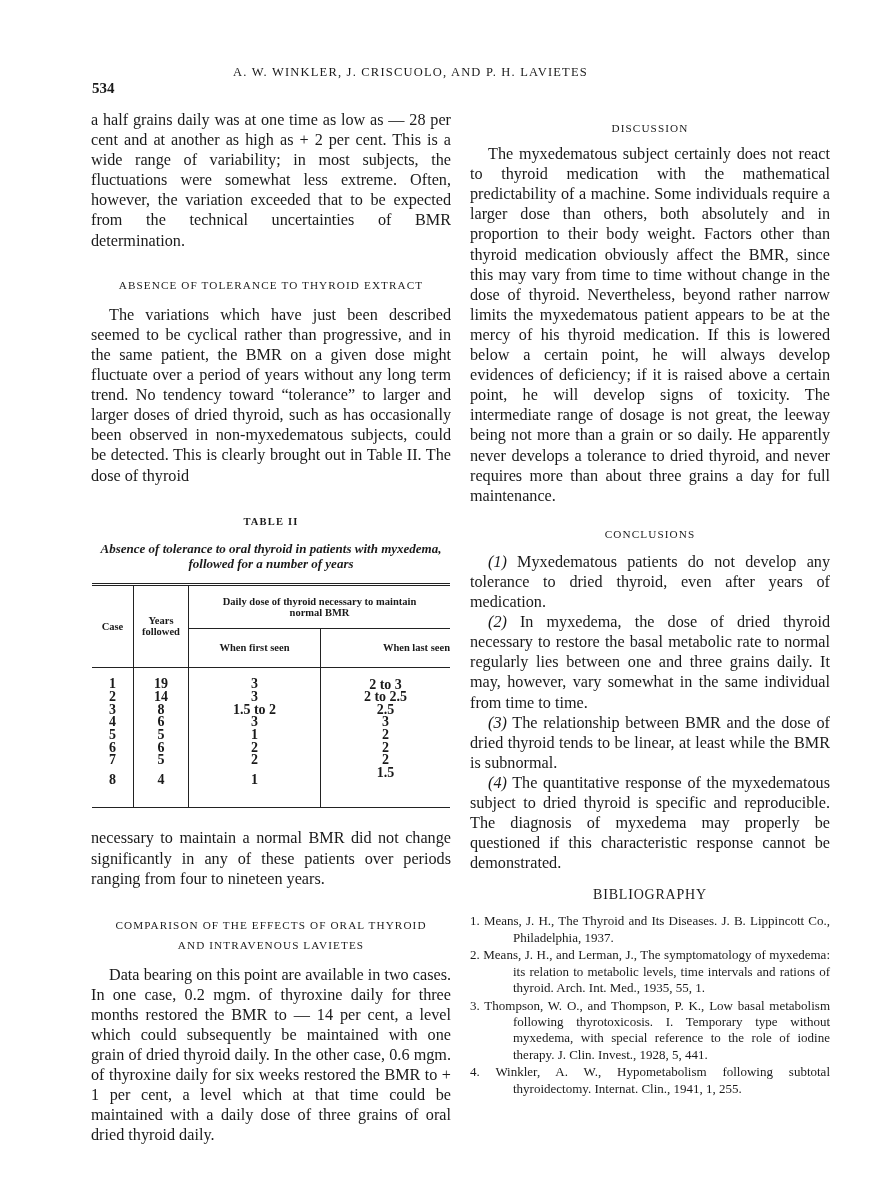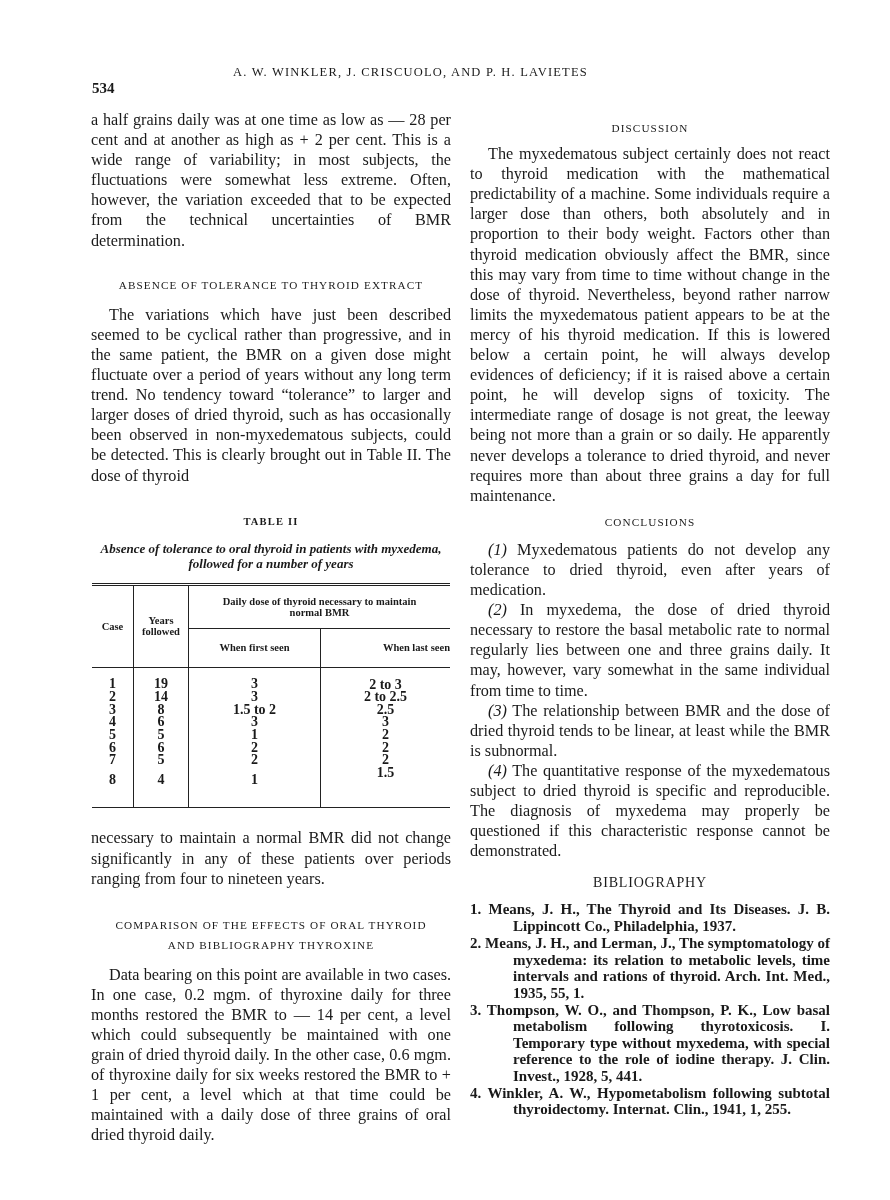--- a/index.html
+++ b/index.html
@@ -20,21 +20,21 @@
                    line-height: 15px; margin-top: 9px; }
   table.data { width: 358px; border-collapse: collapse; margin-top: 12px; margin-left: 1px;
                font-family: "Liberation Serif", serif; border-top: 3px double #222; border-bottom: 1.5px solid #222; }
   table.data th { font-weight: bold; font-size: 10.5px; line-height: 11px; padding: 0; }
   table.data td { font-size: 14px; line-height: 12.6px; text-align: center; padding: 0; font-weight: bold; }
   .v1 { border-right: 1.5px solid #222; }
   .v2 { border-right: 1.5px solid #222; }
   .v3 { border-right: 1.5px solid #222; }
   tr.hdr-bottom th { border-bottom: 1.5px solid #222; }
   .sub-rule { border-bottom: 1.5px solid #222; }
-  .bib { font-size: 15px; line-height: 16.4px; text-align: justify; font-weight: bold; }
+  .bib { font-size: 13px; line-height: 16.4px; text-align: justify; }
   .bib-item { padding-left: 43px; text-indent: -43px; margin: 0 0 1px 0; }
   .conclusion-num { font-style: italic; }
 </style>
 </head>
 <body>
 
 <div class="running-head">
   <span class="page-num">534</span>
   <span class="authors">A. W. WINKLER, J. CRISCUOLO, AND P. H. LAVIETES</span>
 </div>
@@ -109,30 +109,30 @@
           <td class="v3" style="padding-bottom:14px">1</td>
           <td style="padding-bottom:28px">1.5</td>
         </tr>
     </tbody>
   </table>
 
   <p style="text-indent:0; margin-top:20px;">necessary to maintain a normal BMR did not change significantly in any of these patients over periods ranging from four to nineteen years.</p>
 
   <div class="heading small" style="margin-top:26px; line-height:20px;">
     <div>COMPARISON OF THE EFFECTS OF ORAL THYROID</div>
-    <div>AND BIBLIOGRAPHY THYROXINE</div>
+    <div>AND INTRAVENOUS LAVIETES</div>
   </div>
   <p style="margin-top:10px;">Data bearing on this point are available in two cases.  In one case, 0.2 mgm. of thyroxine daily for three months restored the BMR to — 14 per cent, a level which could subsequently be maintained with one grain of dried thyroid daily.  In the other case, 0.6 mgm. of thyroxine daily for six weeks restored the BMR to + 1 per cent, a level which at that time could be maintained with a daily dose of three grains of oral dried thyroid daily.</p>
 </div>
 
 <div class="col right">
   <div class="heading small" style="margin-top:8px; margin-bottom:6px;">DISCUSSION</div>
   <p>The myxedematous subject certainly does not react to thyroid medication with the mathematical predictability of a machine.  Some individuals require a larger dose than others, both absolutely and in proportion to their body weight.  Factors other than thyroid medication obviously affect the BMR, since this may vary from time to time without change in the dose of thyroid.  Nevertheless, beyond rather narrow limits the myxedematous patient appears to be at the mercy of his thyroid medication.  If this is lowered below a certain point, he will always develop evidences of deficiency; if it is raised above a certain point, he will develop signs of toxicity.  The intermediate range of dosage is not great, the leeway being not more than a grain or so daily.  He apparently never develops a tolerance to dried thyroid, and never requires more than about three grains a day for full maintenance.</p>
 
-  <div class="heading small" style="margin-top:6px; margin-bottom:8px;">CONCLUSIONS</div>
+  <div class="heading small" style="margin-top:18px; margin-bottom:8px;">CONCLUSIONS</div>
   <p><span class="conclusion-num">(1)</span><span> Myxedematous patients do not develop any tolerance to dried thyroid, even after years of medication.</span></p>
   <p><span class="conclusion-num">(2)</span><span> In myxedema, the dose of dried thyroid necessary to restore the basal metabolic rate to normal regularly lies between one and three grains daily.  It may, however, vary somewhat in the same individual from time to time.</span></p>
   <p><span class="conclusion-num">(3)</span><span> The relationship between BMR and the dose of dried thyroid tends to be linear, at least while the BMR is subnormal.</span></p>
   <p><span class="conclusion-num">(4)</span><span> The quantitative response of the myxedematous subject to dried thyroid is specific and reproducible.  The diagnosis of myxedema may properly be questioned if this characteristic response cannot be demonstrated.</span></p>
 
   <div style="text-align:center; margin-top:12px; margin-bottom:8px; font-size:14px; letter-spacing:0.8px;">BIBLIOGRAPHY</div>
   <div class="bib">
     <div class="bib-item"><span>1.</span> <span>Means, J. H., The Thyroid and Its Diseases.  J. B. Lippincott Co., Philadelphia, 1937.</span></div>
     <div class="bib-item"><span>2.</span> <span>Means, J. H., and Lerman, J., The symptomatology of myxedema: its relation to metabolic levels, time intervals and rations of thyroid.  Arch. Int. Med., 1935, 55, 1.</span></div>
     <div class="bib-item"><span>3.</span> <span>Thompson, W. O., and Thompson, P. K., Low basal metabolism following thyrotoxicosis.  I. Temporary type without myxedema, with special reference to the role of iodine therapy.  J. Clin. Invest., 1928, 5, 441.</span></div>

